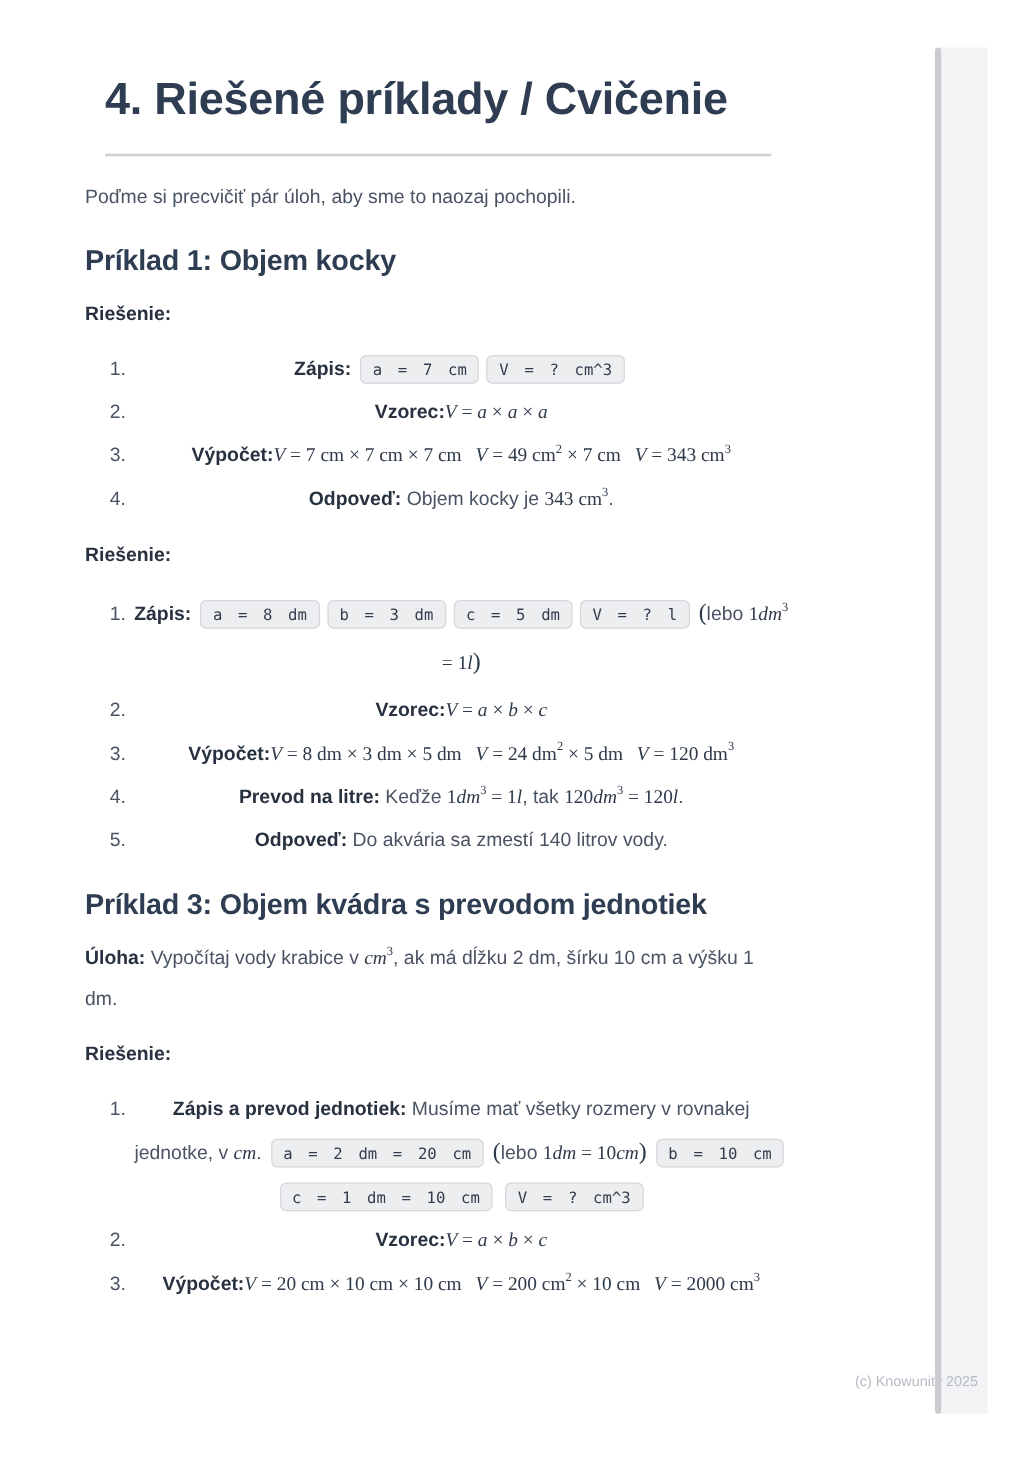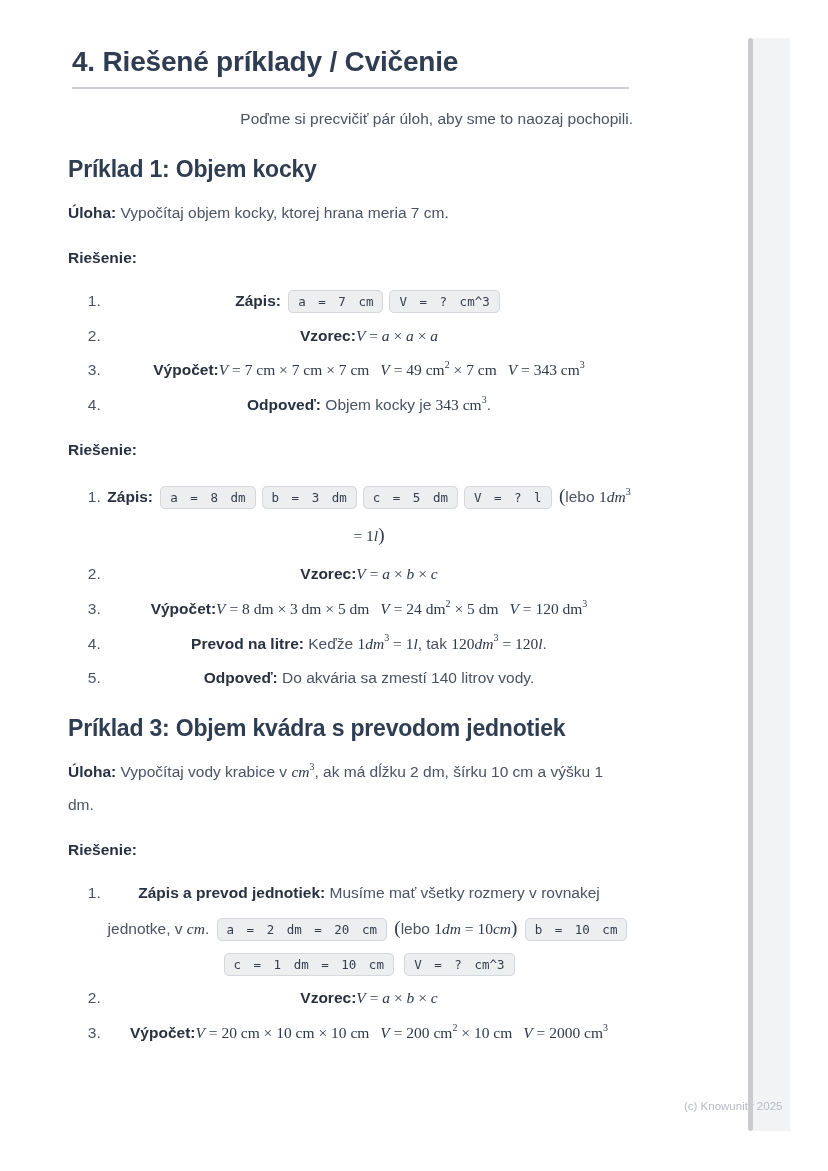--- a/index.html
+++ b/index.html
@@ -24,31 +24,31 @@
     overflow:hidden;
     font-family:"Liberation Sans",sans-serif;
     color:var(--body);
   }
   .content{
     position:absolute;
     left:68px;top:40px;
     width:565px;
   }
   h1.doc-title{
-    margin:4px;
-    font-size:28px;
+    margin:16px;
+    font-size:36px;
     line-height:1.25;
     font-weight:700;
     color:var(--heading);
     letter-spacing:-0.2px;
-    padding-bottom:8px;
+    padding-bottom:22px;
     border-bottom:2px solid var(--rule);
   }
   p{ font-size:15.5px; line-height:2.15; margin:11px 0; }
-  .intro{ margin-top:13px;text-align:right; }
+  .intro{ margin-top:13px; }
   h2.example-heading{
     font-size:23px;
     line-height:1.3;
     font-weight:700;
     color:var(--heading);
     letter-spacing:-0.2px;
     margin:20px 0 6px 0;
   }
   strong.lbl{ font-weight:700; color:var(--label); }
   ol.steps{
@@ -118,21 +118,20 @@
 </head>
 <body>
 
 <div class="page">
   <div class="content">
     <h1 class="doc-title">4. Riešené príklady / Cvičenie</h1>
     <p class="intro">Poďme si precvičiť pár úloh, aby sme to naozaj pochopili.</p>
     <div id="sections">
         <section>
           <h2 class="example-heading">Príklad 1: Objem kocky</h2>
-          <p><strong class="lbl">Úloha: </strong><span class="txt">Vypočítaj objem kocky, ktorej hrana meria 7 cm.</span></p>
           <p><strong class="lbl">Riešenie:</strong></p>
           <ol class="steps">
             <li><strong class="lbl">Zápis: </strong><code class="badge">a = 7 cm</code><code class="badge">V = ? cm^3</code></li>
             <li><strong class="lbl">Vzorec:</strong><span class="math mi">V</span><span class="math"> = </span><span class="math mi">a</span><span class="math"> × </span><span class="math mi">a</span><span class="math"> × </span><span class="math mi">a</span></li>
             <li><strong class="lbl">Výpočet:</strong><span class="math mi">V</span><span class="math"> = 7 cm × 7 cm × 7 cm</span><span class="eqgap"></span><span class="math mi">V</span><span class="math"> = 49 cm</span><sup class="msup">2</sup><span class="math"> × 7 cm</span><span class="eqgap"></span><span class="math mi">V</span><span class="math"> = 343 cm</span><sup class="msup">3</sup></li>
             <li><strong class="lbl">Odpoveď: </strong><span class="txt">Objem kocky je </span><span class="math">343 cm</span><sup class="msup">3</sup><span class="txt">.</span></li>
           </ol>
         </section>
         <section>
           <p><strong class="lbl">Riešenie:</strong></p>

